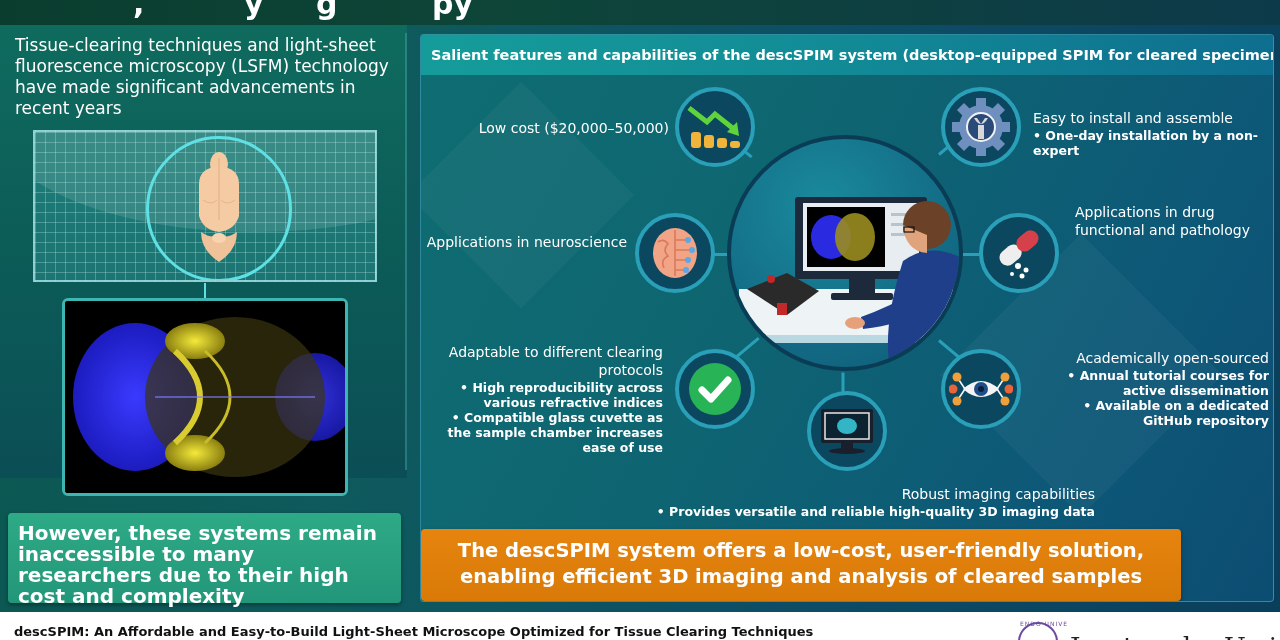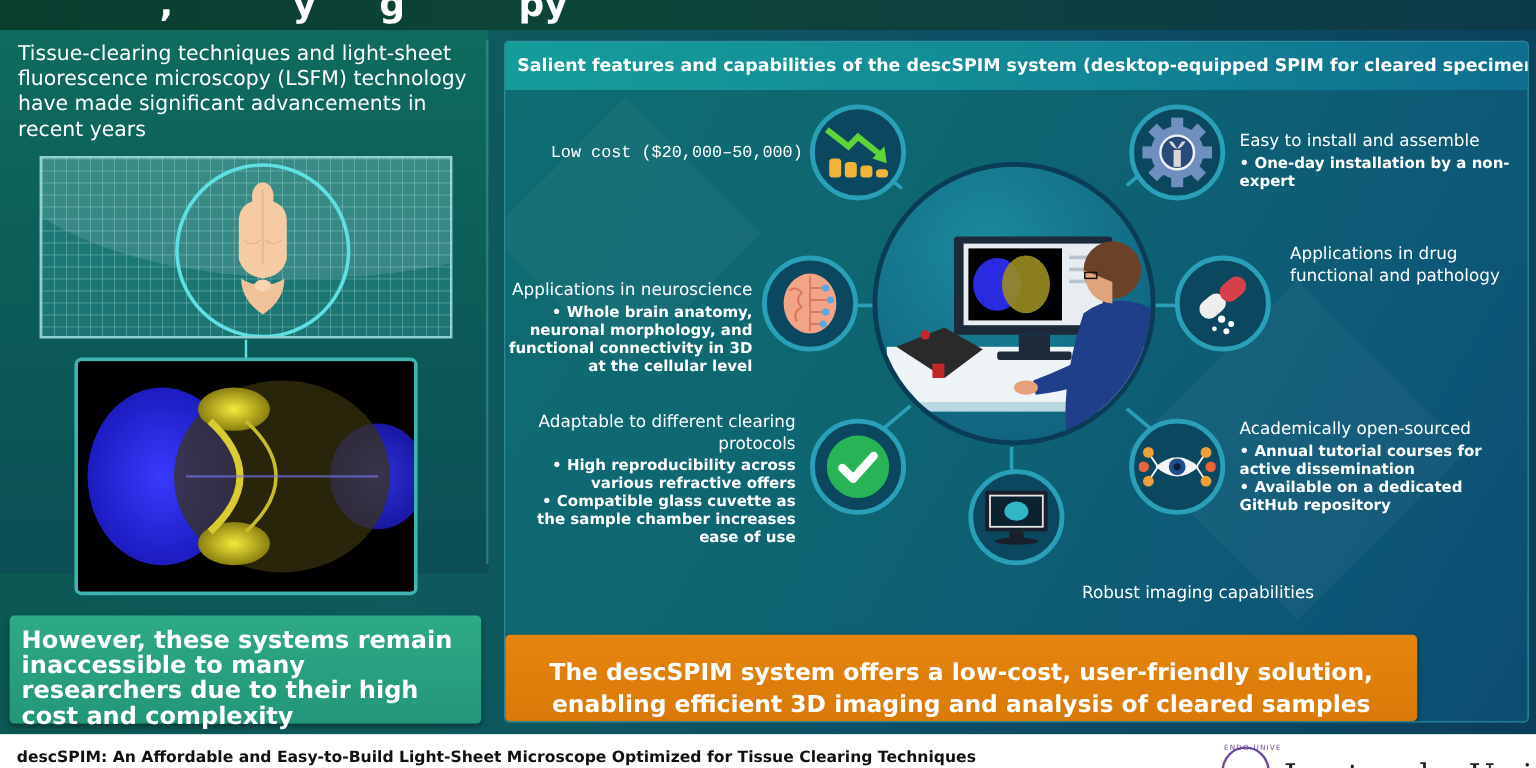--- a/index.html
+++ b/index.html
@@ -69,21 +69,21 @@
   .icon-circle svg { position:absolute; left: 50%; top: 50%; transform: translate(-50%,-50%); }
 
   .spoke { position: absolute; height: 3px; background: #2a9fb8; transform-origin: 0 50%; }
 
   .center-circle { position: absolute; left: 306px; top: 100px; width: 236px; height: 236px;
     border-radius: 50%; border: 4px solid #0a3d55; background: radial-gradient(circle at 40% 30%, #1a8a9c 0%, #136c86 60%, #0f5a75 100%); overflow: hidden; }
 
   .conclusion-box { position: absolute; left: 0; top: 494px; width: 760px; height: 72px;
     background: linear-gradient(180deg, #e6840e 0%, #d97a08 100%); border-radius: 4px;
     color: #fff; font-weight: bold; font-size: 19.5px; line-height: 26px; text-align: center;
-    padding-top: 19px; box-shadow: 0 2px 4px rgba(0,0,0,.35); }
+    padding-top: 9px; box-shadow: 0 2px 4px rgba(0,0,0,.35); }
 
   
   .footer { position: absolute; left: 0; top: 612px; width: 1280px; height: 28px; background: #fff; }
   .footer-title { position: absolute; left: 14px; top: 12px; font-weight: bold; font-size: 13px; color: #111; white-space: nowrap; }
   .univ-logo { position: absolute; left: 1018px; top: 10px; width: 40px; height: 40px; border-radius: 50%; border: 2px solid #6b4aa0; }
   .univ-seal-text { position: absolute; left: 1020px; top: 8px; font-size: 6px; color: #6b4aa0; letter-spacing: 1px; }
   .univ-name { position: absolute; left: 1070px; top: 20px; font-family: "DejaVu Serif", "Liberation Serif", serif; font-size: 26px; color: #222; letter-spacing: 3px; white-space: nowrap; }
 </style>
 </head>
 <body>
@@ -176,21 +176,21 @@
         <circle cx="40" cy="140" r="4" fill="#c0282a"></circle>
         <path d="M172 122 Q200 102 232 120 L236 236 L160 236 Q150 190 172 122 Z" fill="#1f3f8a"></path>
         <path d="M130 178 Q158 168 190 150 L196 170 Q170 186 132 190 Z" fill="#1f3f8a"></path>
         <ellipse cx="124" cy="184" rx="10" ry="6" fill="#e6a07a"></ellipse>
         <circle cx="196" cy="86" r="24" fill="#6b4228"></circle>
         <path d="M172 86 Q174 112 196 114 L196 96 Z" fill="#e0a47c"></path>
         <rect x="173" y="88" width="10" height="5" fill="none" stroke="#111" stroke-width="1.2"></rect>
       </svg>
     </div>
 
-    <div class="feat right-align" style="left:20px;top:84px;width:228px;font-family:Liberation Mono, monospace;">
+    <div class="feat right-align" style="left:20px;top:84px;width:228px;">
       <div class="f-title">Low cost ($20,000–50,000)</div>
     </div>
     <div class="icon-circle" style="left:254px;top:52px;">
       <svg width="60" height="50" viewBox="0 0 60 50">
         <polyline points="4,6 22,20 30,12 50,28" fill="none" stroke="#5fd33a" stroke-width="5"></polyline>
         <polygon points="54,34 42,30 52,20" fill="#5fd33a"></polygon>
         <rect x="6" y="30" width="10" height="16" rx="3" fill="#f0b43a"></rect>
         <rect x="19" y="33" width="10" height="13" rx="3" fill="#f0b43a"></rect>
         <rect x="32" y="36" width="10" height="10" rx="3" fill="#f0b43a"></rect>
         <rect x="45" y="39" width="10" height="7" rx="3" fill="#f0b43a"></rect>
@@ -215,21 +215,20 @@
         <path d="M24 22 Q31 34 38 22 L35 22 L31 28 L27 22 Z" fill="#d8d8d8"></path>
       </svg>
     </div>
     <div class="feat" style="left:612px;top:74px;width:240px;">
       <div class="f-title">Easy to install and assemble</div>
       <span class="f-bullet">• One-day installation by a non-expert</span>
     </div>
 
     <div class="feat right-align" style="left:0px;top:198px;width:206px;">
       <div class="f-title">Applications in neuroscience</div>
-      <span class="f-bullet">• Whole brain anatomy, neuronal morphology, and functional connectivity in 3D at the cellular level</span>
     </div>
     <div class="icon-circle" style="left:214px;top:178px;">
       <svg width="50" height="54" viewBox="0 0 50 54">
         <ellipse cx="25" cy="27" rx="22" ry="25" fill="#f2a487"></ellipse>
         <path d="M8 16 Q14 12 18 18 Q12 24 18 30 Q10 34 14 42 M25 4 L25 50" stroke="#d9795c" stroke-width="1.6" fill="none"></path>
         <path d="M25 14 L38 14 M25 24 L42 24 M25 34 L38 34 M25 44 L36 44" stroke="#d9795c" stroke-width="1.5"></path>
         <circle cx="38" cy="14" r="3" fill="#5aa8e6"></circle>
           <circle cx="42" cy="24" r="3" fill="#5aa8e6"></circle>
         <circle cx="38" cy="34" r="3" fill="#5aa8e6"></circle>
           <circle cx="36" cy="44" r="3" fill="#5aa8e6"></circle>
@@ -247,21 +246,21 @@
         <circle cx="20" cy="48" r="2" fill="#fff"></circle>
           <circle cx="30" cy="50" r="2.5" fill="#fff"></circle>
       </svg>
     </div>
     <div class="feat" style="left:654px;top:168px;width:196px;">
       <div class="f-title">Applications in drug functional and pathology</div>
     </div>
 
     <div class="feat right-align" style="left:6px;top:308px;width:236px;">
       <div class="f-title">Adaptable to different clearing protocols</div>
-      <span class="f-bullet">• High reproducibility across various refractive offers</span>
+      <span class="f-bullet">• High reproducibility across various refractive indices</span>
       <span class="f-bullet">• Compatible glass cuvette as the sample chamber increases ease of use</span>
     </div>
     <div class="icon-circle" style="left:254px;top:314px;">
       <svg width="54" height="54" viewBox="0 0 54 54">
         <circle cx="27" cy="27" r="26" fill="#27b356"></circle>
         <polyline points="14,28 23,37 40,18" fill="none" stroke="#fff" stroke-width="7" stroke-linecap="round" stroke-linejoin="round"></polyline>
       </svg>
     </div>
 
     <div class="icon-circle" style="left:520px;top:314px;">
@@ -276,37 +275,38 @@
           <circle cx="8" cy="34" r="4.5" fill="#f0a03a"></circle>
         <circle cx="56" cy="10" r="4.5" fill="#f0a03a"></circle>
           <circle cx="56" cy="34" r="4.5" fill="#f0a03a"></circle>
         <circle cx="4" cy="22" r="4.5" fill="#e8643a"></circle>
           <circle cx="60" cy="22" r="4.5" fill="#e8643a"></circle>
         <path d="M14 22 Q32 6 50 22 Q32 38 14 22 Z" fill="#f4f4f4"></path>
         <circle cx="32" cy="22" r="7" fill="#1f4f8a"></circle>
           <circle cx="32" cy="22" r="3" fill="#0b1e3a"></circle>
       </svg>
     </div>
-    <div class="feat" style="left:612px;top:314px;width:236px;">
+    <div class="feat" style="left:612px;top:314px;width:236px;text-align:right;">
       <div class="f-title">Academically open-sourced</div>
       <span class="f-bullet">• Annual tutorial courses for active dissemination</span>
       <span class="f-bullet">• Available on a dedicated GitHub repository</span>
     </div>
 
     <div class="icon-circle" style="left:386px;top:356px;">
       <svg width="56" height="48" viewBox="0 0 56 48">
         <rect x="2" y="2" width="52" height="34" rx="2" fill="#1a1f2c"></rect>
         <rect x="6" y="6" width="44" height="26" fill="#0c2230" stroke="#e6e6e6" stroke-width="1.5"></rect>
         <ellipse cx="28" cy="19" rx="10" ry="8" fill="#3ad0e0" opacity=".85"></ellipse>
         <rect x="22" y="36" width="12" height="6" fill="#1a1f2c"></rect>
         <ellipse cx="28" cy="44" rx="18" ry="3" fill="#1a1f2c"></ellipse>
       </svg>
     </div>
     <div class="feat" style="left:180px;top:450px;width:494px;text-align:right;">
       <div class="f-title">Robust imaging capabilities</div>
+      <span class="f-bullet">• Provides versatile and reliable high-quality 3D imaging data</span>
     </div>
 
     <div class="conclusion-box">
       <span>The descSPIM system offers a low-cost, user-friendly solution, enabling efficient 3D imaging and analysis of cleared samples</span>
     </div>
   </div>
 </div>
 
 <div class="footer">
   <div class="footer-title">descSPIM: An Affordable and Easy-to-Build Light-Sheet Microscope Optimized for Tissue Clearing Techniques</div>

